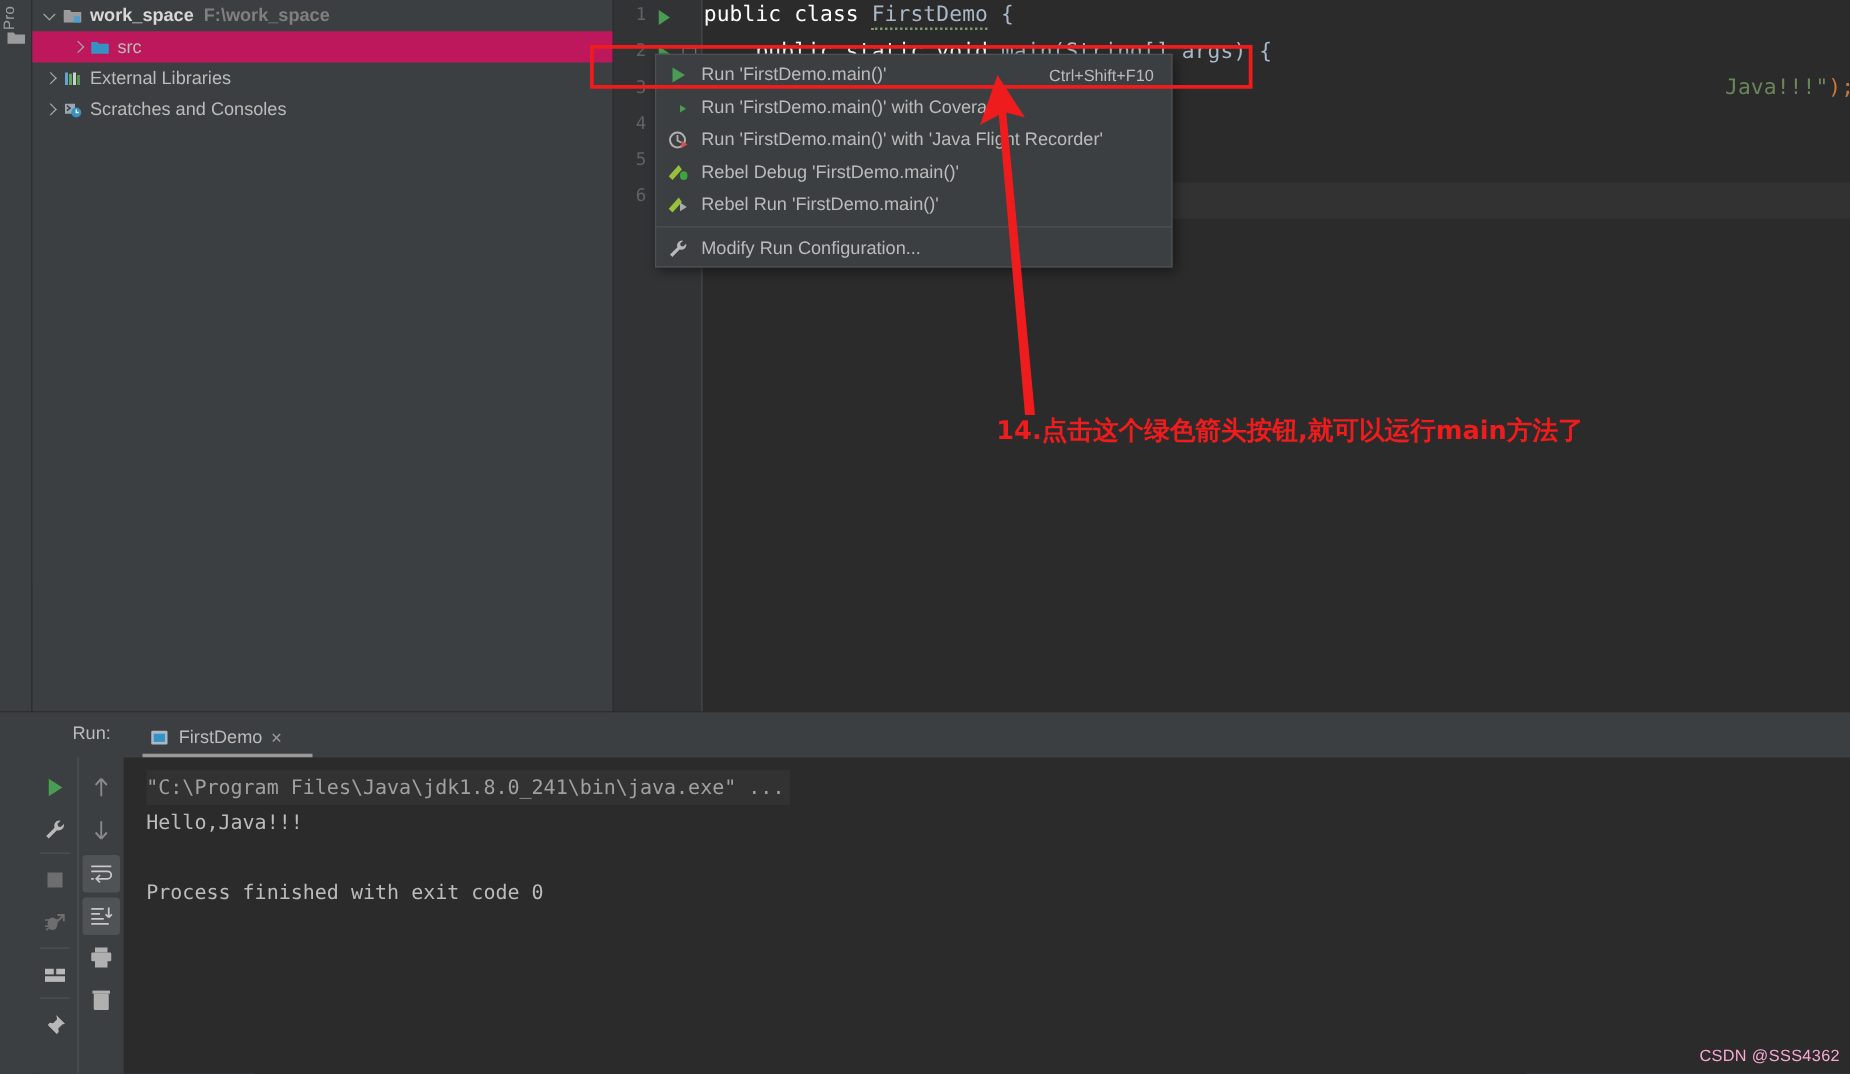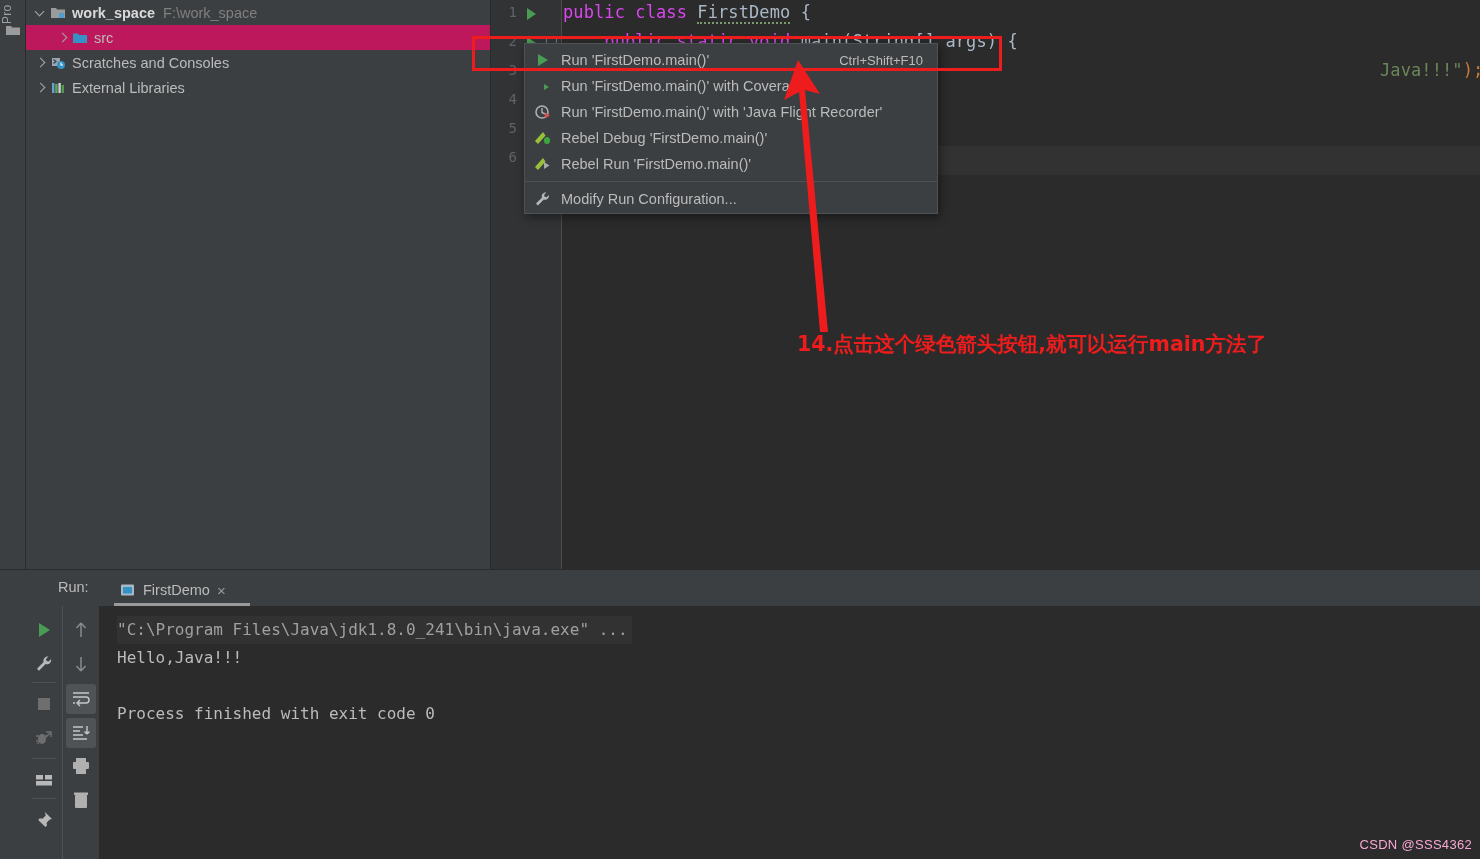--- a/index.html
+++ b/index.html
@@ -41,21 +41,21 @@
   }
   .arrow::before {
     content: ""; position: absolute; left: 1px; top: 1px;
     width: 6px; height: 6px;
     border-right: 1.6px solid #a6a6a6; border-bottom: 1.6px solid #a6a6a6;
     transform: rotate(-45deg);
   }
   .arrow.down::before { transform: rotate(45deg); left: 0px; top: 0px; }
   .ticon { width: 17px; height: 16px; flex: 0 0 17px; margin-right: 5px; position: relative; }
   .tlabel-bold { font-weight: bold; color: #d8d8d8; }
-  .tpath { color: #808080; margin-left: 8px; font-weight: normal; }
+  .tpath { color: #808080; margin-left: 8px; font-weight: bold; }
 
   
   .editor {
     position: absolute; left: 491px; top: 0; width: 989px; height: 570px;
     background: #2b2b2b;
   }
   .gutter {
     position: absolute; left: 0; top: 0; width: 70px; height: 570px;
     background: #313335;
   }
@@ -66,21 +66,21 @@
   .runmark {
     position: absolute; left: 36px; width: 0; height: 0;
     border-left: 9px solid #499c54;
     border-top: 6px solid transparent; border-bottom: 6px solid transparent;
   }
   .codeline {
     position: absolute; left: 72px;
     font-family: "DejaVu Sans Mono", monospace; font-size: 17px;
     white-space: pre; letter-spacing: .1px;
   }
-  .kw { color: #d946ef; }
+  .kw { color: #ffffff; }
   .cls { color: #a9b7c6; }
   .str { color: #6a8759; }
   .pun { color: #a9b7c6; }
   .semi { color: #cc7832; }
   .wavy {
     border-bottom: 2px dotted #7a9b6e;
     padding-bottom: 0px;
   }
   .curline {
     position: absolute; left: 70px; right: 0; height: 29px;
@@ -216,47 +216,47 @@
     </div>
 
     <div class="treerow selected" style="padding-left:32px;">
       <span class="arrow"></span>
       <span class="ticon">
         <svg width="17" height="16" viewBox="0 0 17 16">
           <path d="M1 3.5h5L7.2 5H15v8H1z" fill="#3592c4"></path>
         </svg>
       </span>
       <span>src</span>
+    </div>
+
+    <div class="treerow" style="padding-left:10px;">
+      <span class="arrow"></span>
+      <span class="ticon">
+        <svg width="17" height="16" viewBox="0 0 17 16">
+          <rect x="2" y="3" width="2.4" height="10" fill="#6a9fd4"></rect>
+          <rect x="5.2" y="4" width="2.4" height="9" fill="#5aab5a"></rect>
+          <rect x="8.4" y="3" width="2.4" height="10" fill="#cfcfcf"></rect>
+          <rect x="11.6" y="5" width="2.4" height="8" fill="#4f9a4f"></rect>
+        </svg>
+      </span>
+      <span>External Libraries</span>
     </div>
 
     <div class="treerow" style="padding-left:10px;">
       <span class="arrow"></span>
       <span class="ticon">
         <svg width="17" height="16" viewBox="0 0 17 16">
           <path d="M2 3h8v8H2z" fill="#9aa7b0"></path>
           <path d="M3.5 4.5l2.5 2-2.5 2" stroke="#3c3f41" stroke-width="1.2" fill="none"></path>
           <circle cx="11" cy="10" r="4" fill="#3592c4"></circle>
           <path d="M11 7.6V10h2" stroke="#ffffff" stroke-width="1.1" fill="none"></path>
         </svg>
       </span>
       <span>Scratches and Consoles</span>
     </div>
-
-    <div class="treerow" style="padding-left:10px;">
-      <span class="arrow"></span>
-      <span class="ticon">
-        <svg width="17" height="16" viewBox="0 0 17 16">
-          <rect x="2" y="3" width="2.4" height="10" fill="#6a9fd4"></rect>
-          <rect x="5.2" y="4" width="2.4" height="9" fill="#5aab5a"></rect>
-          <rect x="8.4" y="3" width="2.4" height="10" fill="#cfcfcf"></rect>
-          <rect x="11.6" y="5" width="2.4" height="8" fill="#4f9a4f"></rect>
-        </svg>
-      </span>
-      <span>External Libraries</span>
-    </div>
   </div>
   <div class="vline-proj"></div>
 
   <div class="editor">
     <div class="curline" style="top:146px;"></div>
     <div class="caretline-strip" style="top:146px;"></div>
     <div class="gutter"></div>
     <div class="editor-sep"></div>
 
     <div class="lnum" style="top:4px;">1</div>

